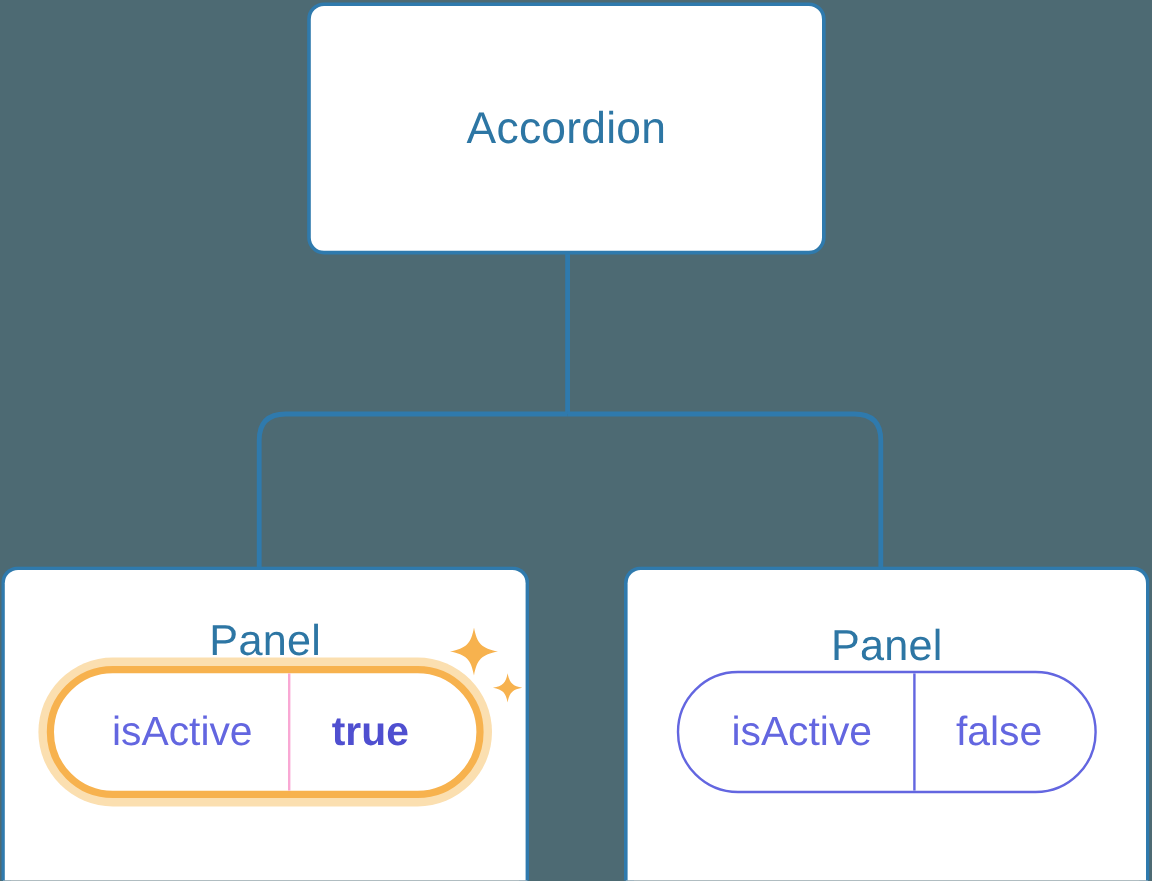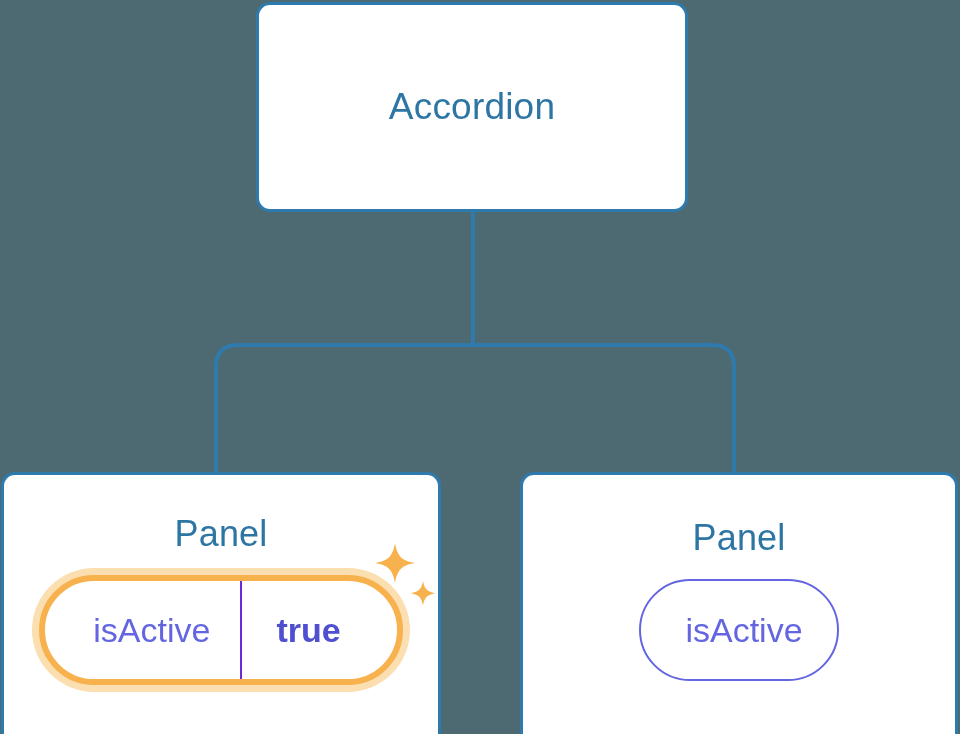--- a/index.html
+++ b/index.html
@@ -71,21 +71,20 @@
     border-bottom: none;
   }
   .panel-card .node-title { font-size: 36px; }
 
   #panel-left  { left: 1px;   width: 440px; }
   #panel-right { left: 520px; width: 438px; padding-top: 42px; }
 
   
   .pill-wrap {
     position: relative;
-    margin-top: 20px;
   }
 
   .prop-pill {
     display: flex;
     align-items: stretch;
     background: #ffffff;
     border: 2px solid #6366e0;
     border-radius: 999px;
     overflow: hidden;
     height: 102px;
@@ -109,21 +108,21 @@
     box-shadow: 0 0 0 7px #fbdfb0;
     height: 110px;
   }
   .pill-wrap.is-highlighted .prop-key {
     color: #6366e0;
     padding: 0 30px 0 48px;
   }
   .pill-wrap.is-highlighted .prop-val {
     color: #4f4fd0;
     font-weight: 700;
-    border-left: 2px solid #6d28d9;
+    border-left: 2px solid #f9a8d4;
     padding: 0 56px 0 34px;
   }
 
   
   .sparkles {
     position: absolute;
     right: -38px;
     top: -36px;
     width: 70px;
     height: 80px;
@@ -165,17 +164,18 @@
       </svg>
     </div>
   </div>
 
   <div id="panel-right" class="panel-card node-card">
     <span class="node-title">Panel</span>
 
     <div class="pill-wrap">
       <div class="prop-pill">
         <span class="prop-key">isActive</span>
+        <span class="prop-val">false</span>
       </div>
     </div>
   </div>
 
 </div>
 
 </body></html>

